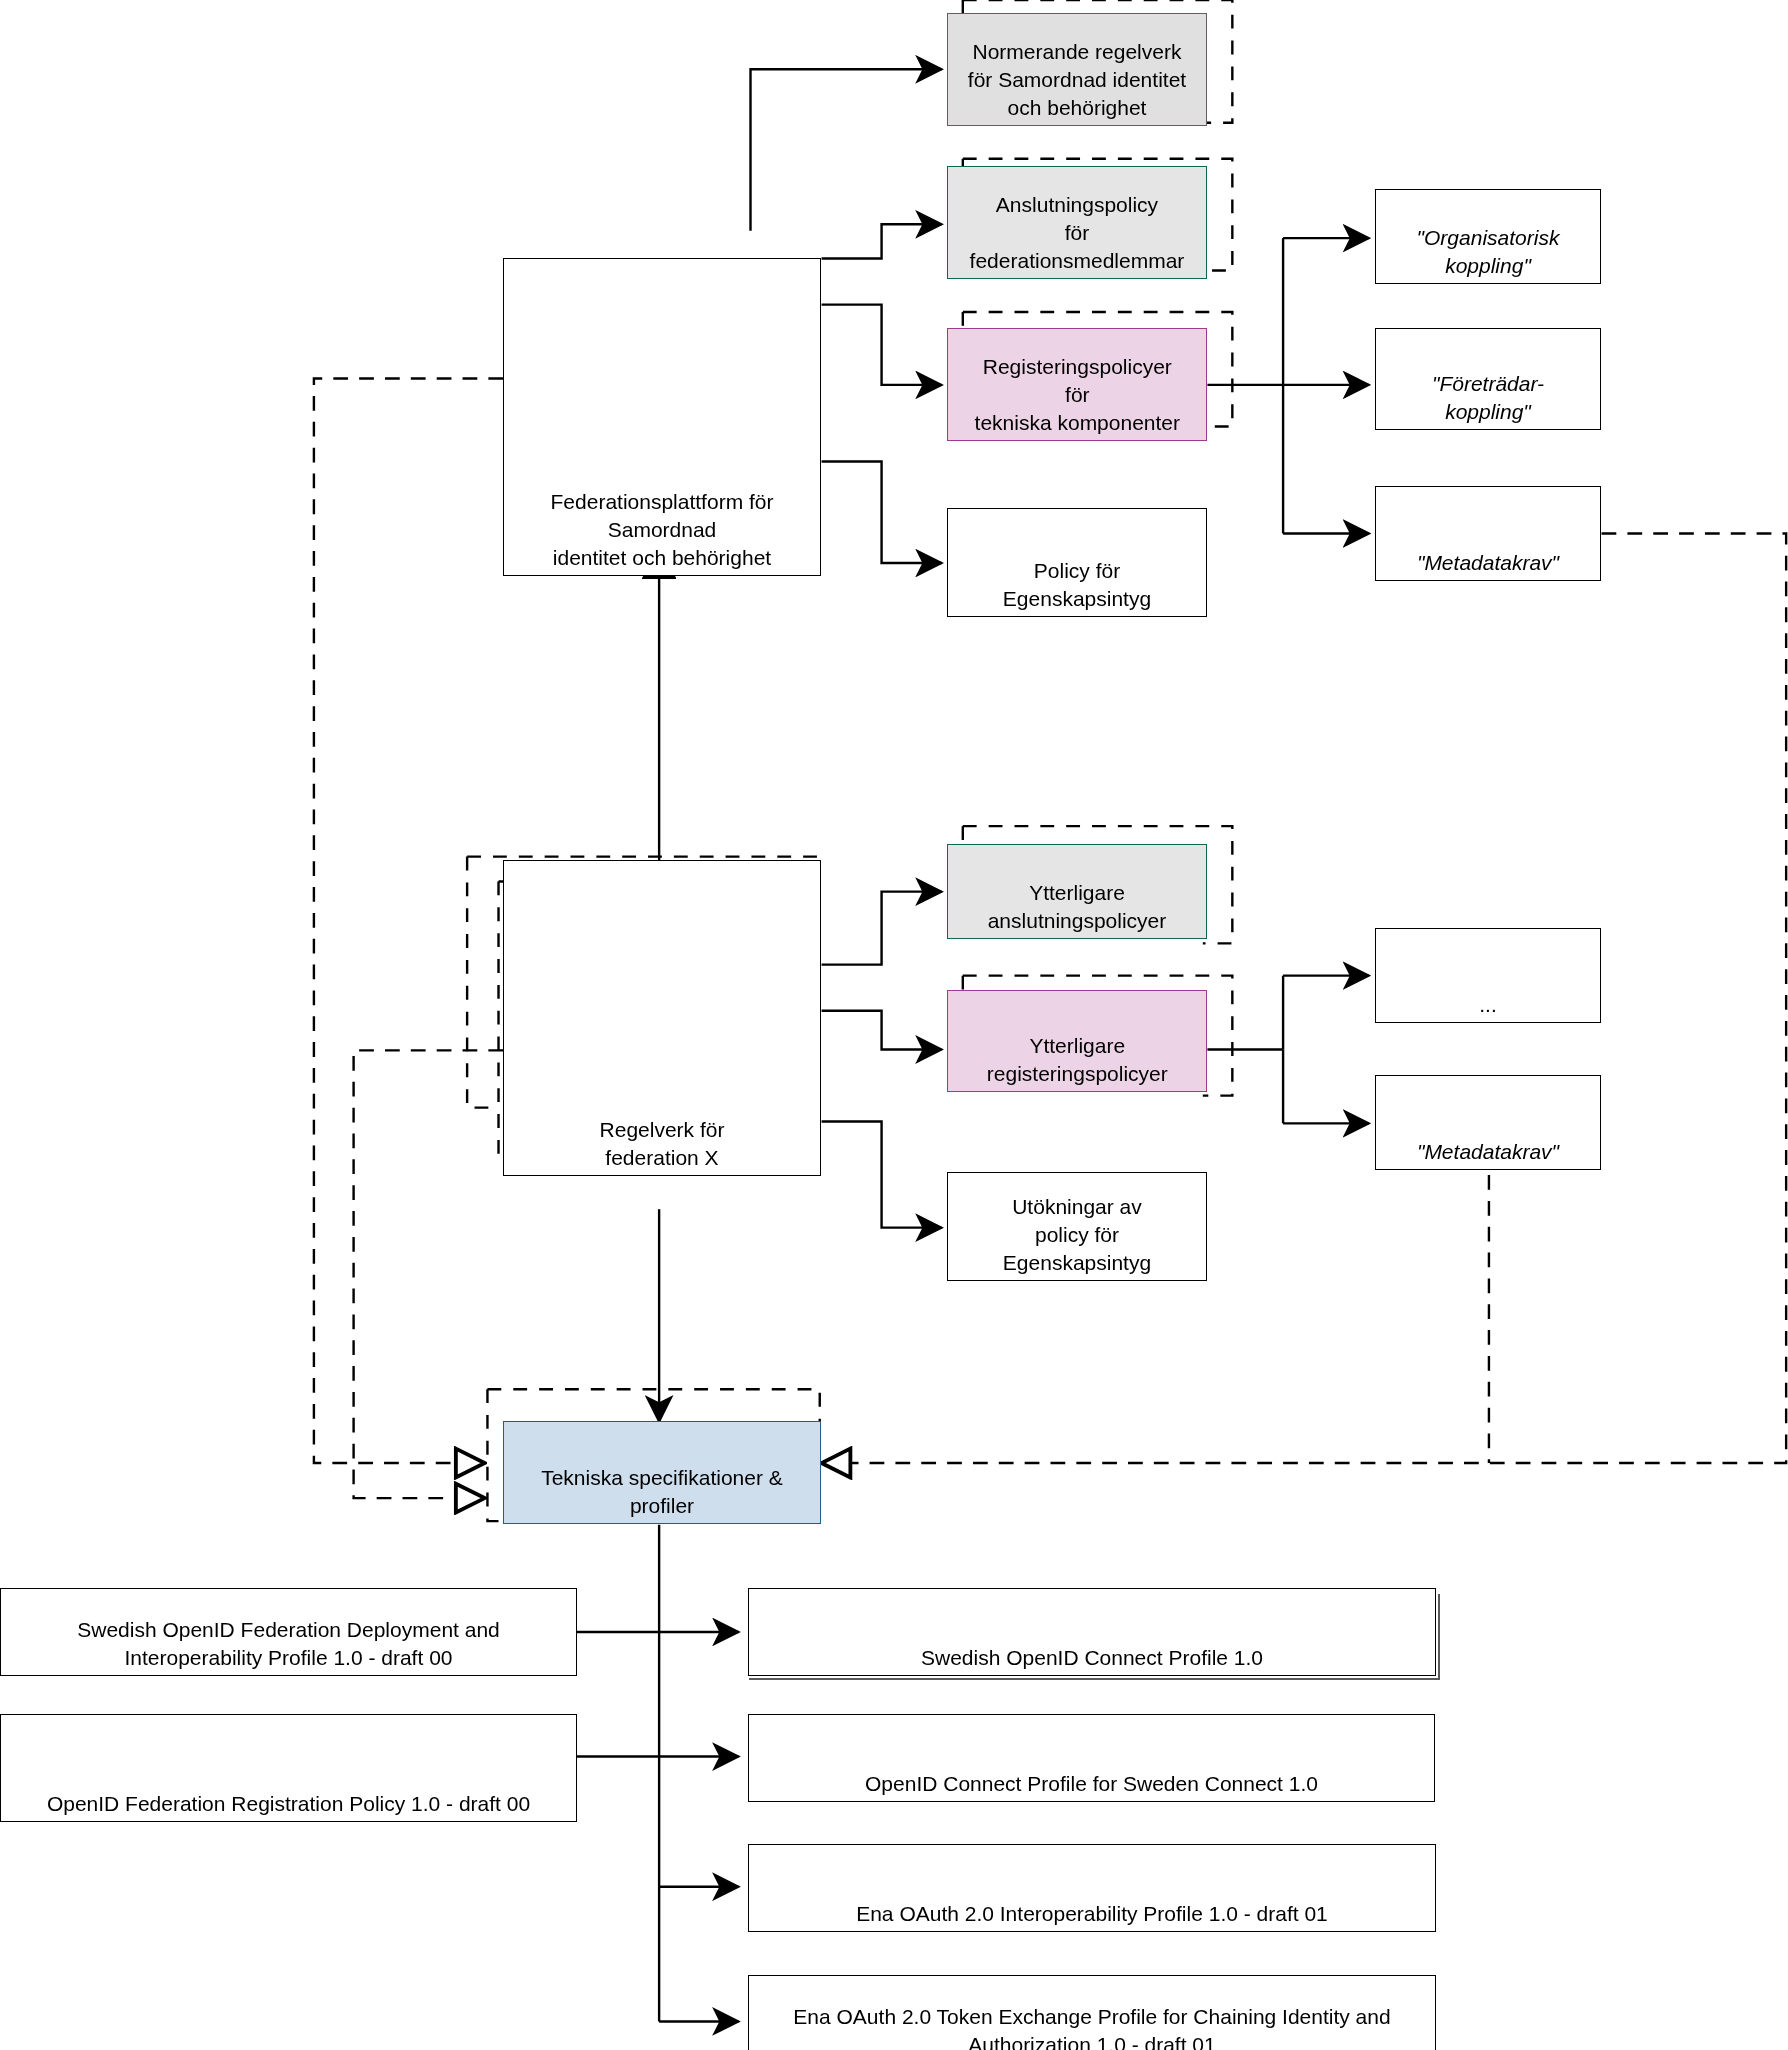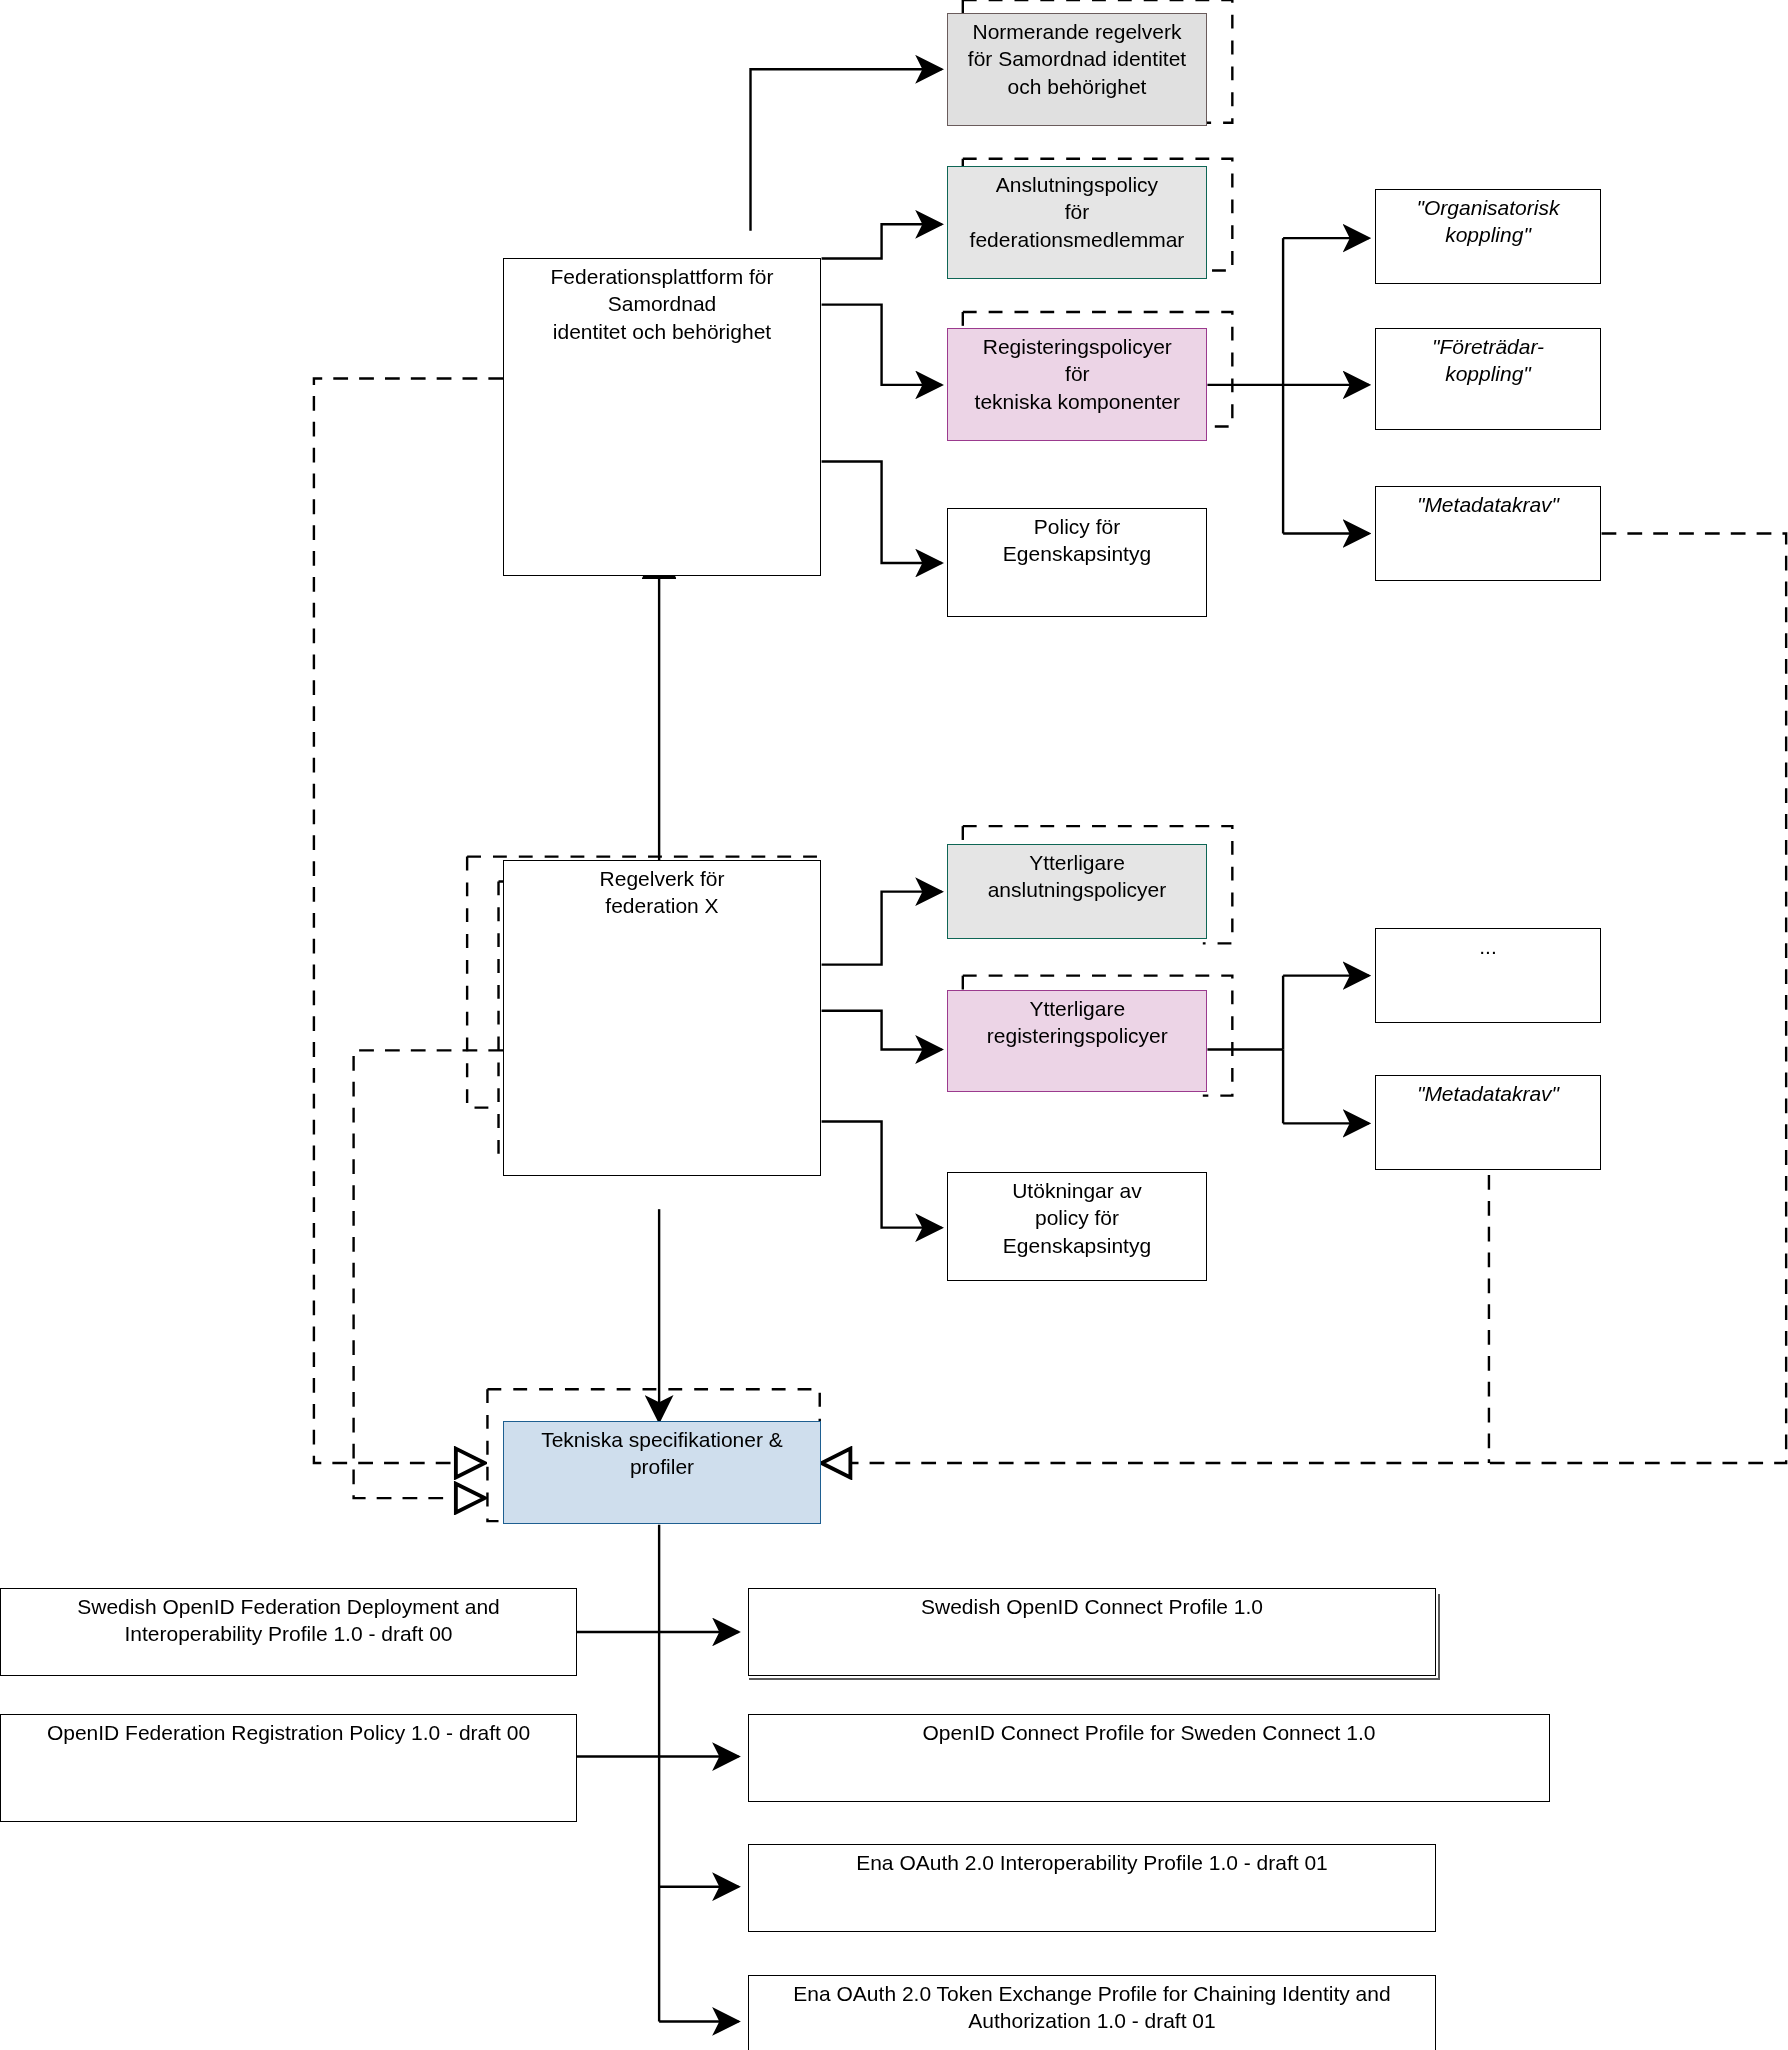--- a/index.html
+++ b/index.html
@@ -1,19 +1,19 @@
 <!DOCTYPE html>
 <html style="font-size:14.8px"><head>
 <meta charset="utf-8">
 <style>
   html,body{margin:0;padding:0;background:#ffffff;}
   body{font-family:"Liberation Sans",sans-serif;}
   #canvas{position:relative;width:1789px;height:2051px;background:#ffffff;overflow:hidden;}
   svg.edges{position:absolute;left:0;top:0;width:1789px;height:2051px;pointer-events:none;}
-  .node{position:absolute;box-sizing:border-box;display:flex;align-items:flex-start;justify-content:center;text-align:center;font-size:21px;line-height:1.32;color:#000000;background:#ffffff;border:1.8px solid #000000;padding:3.7px 7.4px;}
+  .node{position:absolute;box-sizing:border-box;display:flex;align-items:flex-end;justify-content:center;text-align:center;font-size:21px;line-height:1.32;color:#000000;background:#ffffff;border:1.8px solid #000000;padding:3.7px 7.4px;}
   .node.plain{border:1.8px solid #000000;background:#ffffff;}
   .node.grey{background:#e0e0e0;border:1.8px solid #6a5c5c;}
   .node.teal{background:#e5e5e5;border:1.8px solid #0e6655;}
   .node.pink{background:#ecd4e6;border:1.8px solid #9b3a8e;padding-left:8px;}
   .node.blue{background:#cfdeed;border:1.8px solid #1e5f91;}
   .node.italic{font-style:italic;}
   .node.bigbox{font-size:21px;}
   .node .lbl{display:block;white-space:pre-line;}
   .shadowbox{position:absolute;box-sizing:border-box;border:1.8px solid #000;background:#fff;}
   .shadowbox::after{content:"";position:absolute;left:0;right:-4.6px;bottom:-4.6px;top:4.6px;border-right:2.8px solid #5a5a5a;border-bottom:2.8px solid #5a5a5a;pointer-events:none;}
@@ -200,21 +200,21 @@
 
   <div class="node plain" style="left:0px;top:1714px;width:577px;height:108px;">
     <span class="lbl">OpenID Federation Registration Policy 1.0 - draft 00</span>
   </div>
 
   <div class="shadowbox" style="left:748px;top:1588px;width:688px;height:88px;"></div>
   <div class="node plain" style="left:748px;top:1588px;width:688px;height:88px;">
     <span class="lbl">Swedish OpenID Connect Profile 1.0</span>
   </div>
 
-  <div class="node plain" style="left:748px;top:1714px;width:802px;height:88px;">
+  <div class="node plain" style="left:748px;top:1714px;width:687px;height:88px;">
     <span class="lbl">OpenID Connect Profile for Sweden Connect 1.0</span>
   </div>
 
   <div class="node plain" style="left:748px;top:1844px;width:688px;height:88px;">
     <span class="lbl">Ena OAuth 2.0 Interoperability Profile 1.0 - draft 01</span>
   </div>
 
   <div class="node plain" style="left:748px;top:1975px;width:688px;height:88px;">
     <span class="lbl">Ena OAuth 2.0 Token Exchange Profile for Chaining Identity and
 Authorization 1.0 - draft 01</span>

